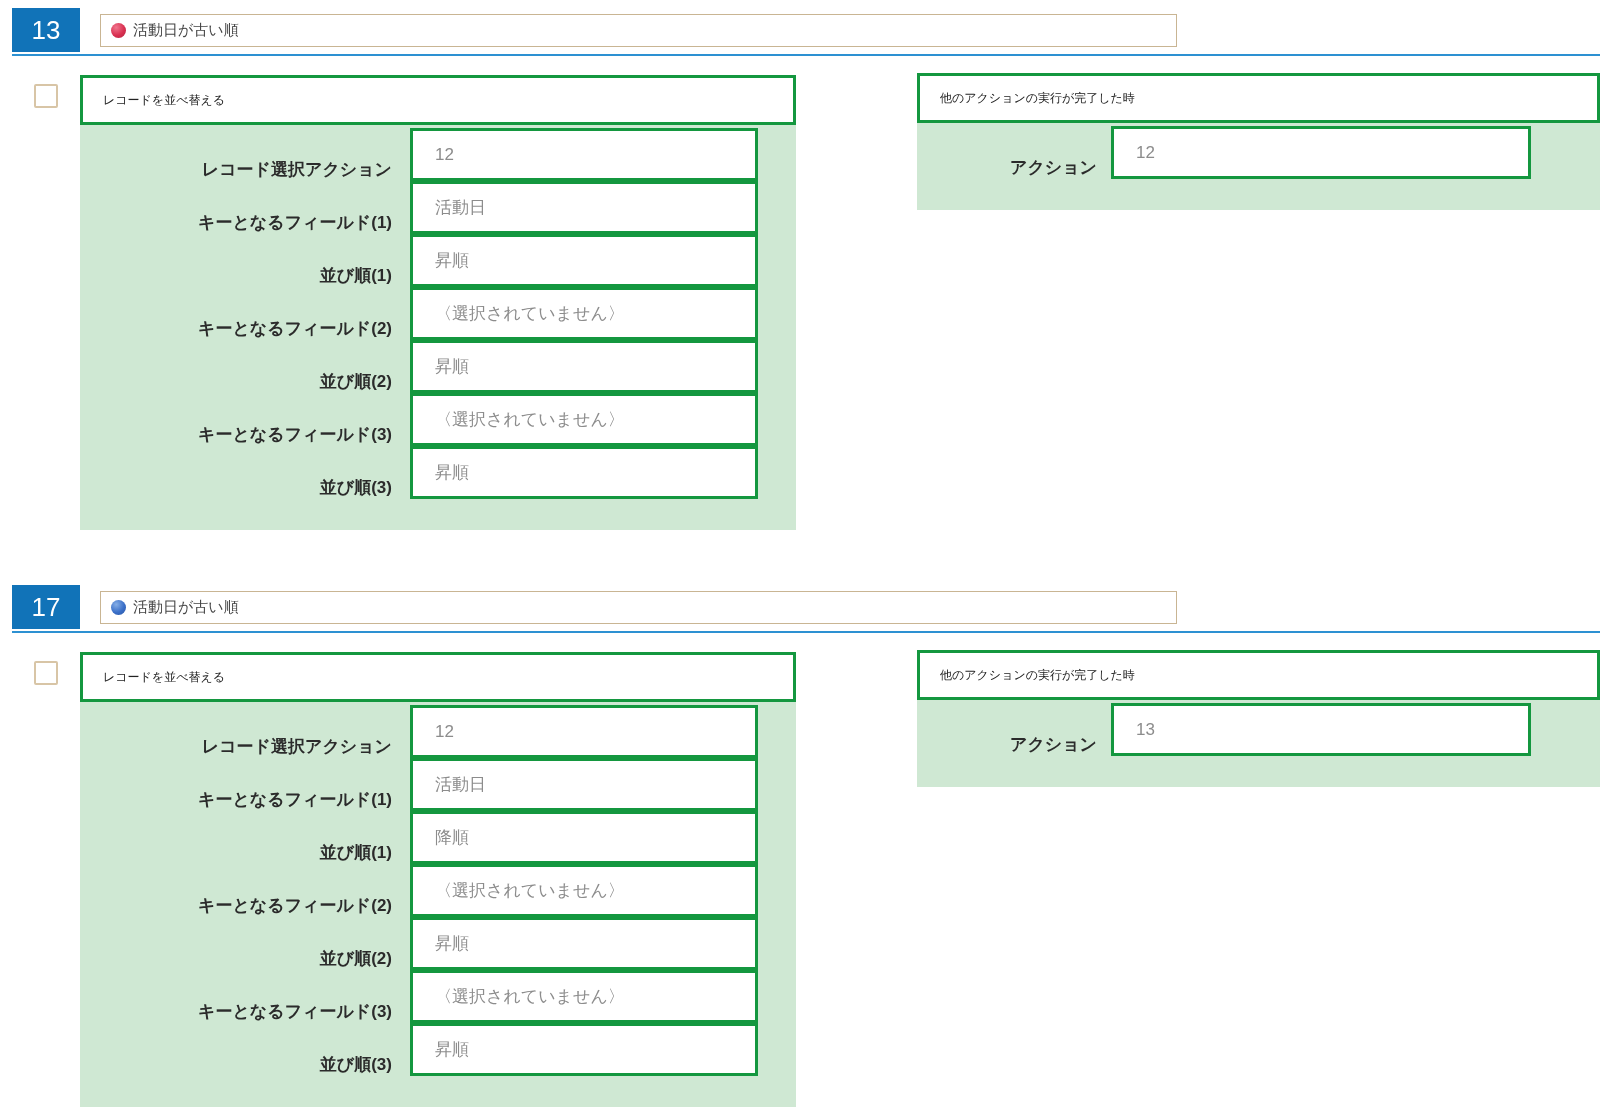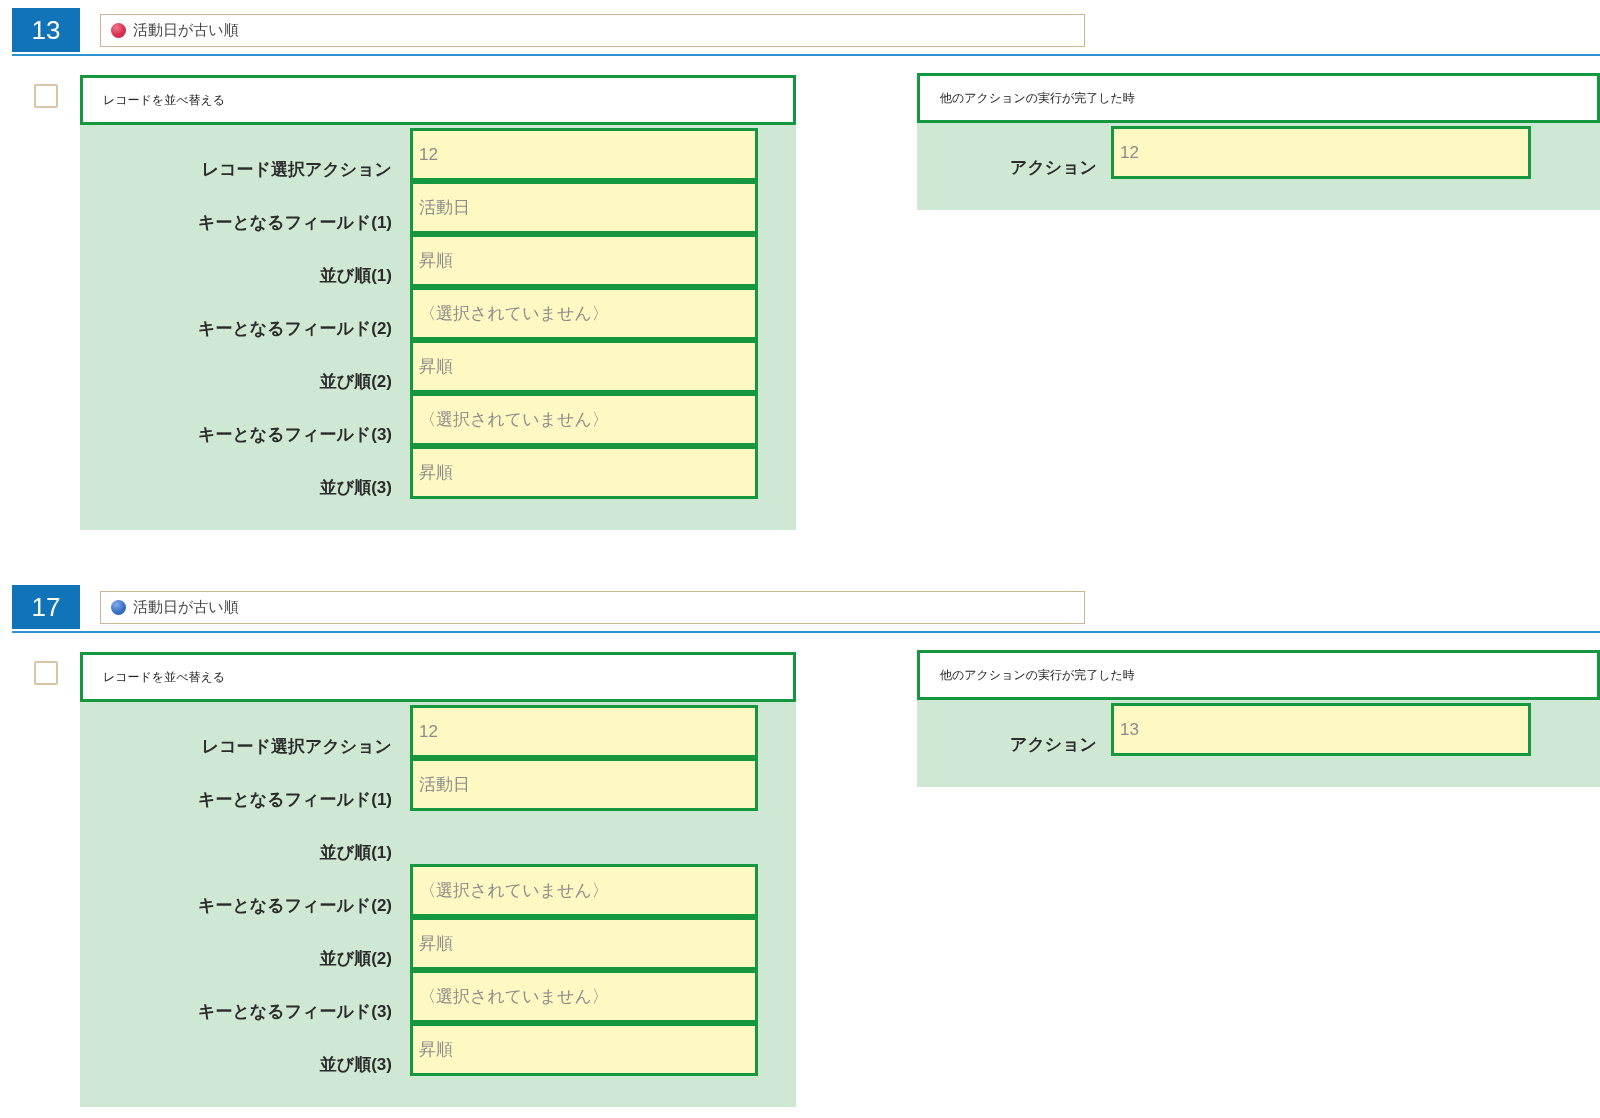--- a/index.html
+++ b/index.html
@@ -11,21 +11,21 @@
   .section--13 { top:0; }
   .section--14 { top:577px; }
 
   .num-badge {
     position:absolute; left:0; top:8px; width:68px; height:44px;
     background:#1173b8; color:#ffffff; font-size:26px;
     display:flex; align-items:center; justify-content:center;
   }
 
   .header-input {
-    position:absolute; left:88px; top:14px; width:985px; height:33px;
+    position:absolute; left:88px; top:14px; width:1077px; height:33px;
     background:#fff; border:1px solid #c9b593;
     display:flex; align-items:center; padding:0 10px; gap:7px;
   }
   .dot { width:15px; height:15px; border-radius:50%; flex:0 0 15px; }
   .dot--red  { background:radial-gradient(circle at 35% 30%, #f0758d, #d93050 55%, #b02340); }
   .dot--blue { background:radial-gradient(circle at 35% 30%, #85aee6, #3a6fc8 55%, #2a55a2); }
   .header-input .txt { font-size:15px; color:#444444; white-space:nowrap; }
 
   .divider { position:absolute; left:0; top:54px; width:1600px; height:2px; background:#2d91d2; }
 
@@ -48,22 +48,22 @@
   .field-row { display:flex; align-items:flex-end; height:38px; margin-bottom:15px; }
   .field-row:last-child { margin-bottom:12px; }
   .field-label {
     font-weight:bold; font-size:17px; color:#2b2b2b;
     text-align:right; white-space:nowrap;
   }
   .panel--sort .field-label    { flex:0 0 312px; }
   .panel--trigger .field-label { flex:0 0 180px; }
 
   .field-input {
-    height:53px; border:3px solid #14973f; background:#fef9c3;
-    display:flex; align-items:center; padding-left:6px;
+    height:53px; border:3px solid #14973f; background:#ffffff;
+    display:flex; align-items:center; padding-left:22px;
     font-size:17px; color:#8c8c8c; white-space:nowrap; overflow:hidden;
   }
   .panel--sort .field-input    { width:348px; margin-left:18px; }
   .panel--trigger .field-input { width:420px; margin-left:14px; }
 </style>
 </head>
 <body>
 
 <div class="canvas">
 
@@ -142,20 +142,21 @@
         <div class="field-row">
           <div class="field-label">レコード選択アクション</div>
           <div class="field-input">12</div>
         </div>
         <div class="field-row">
           <div class="field-label">キーとなるフィールド(1)</div>
           <div class="field-input">活動日</div>
         </div>
         <div class="field-row">
           <div class="field-label">並び順(1)</div>
+          <div class="field-input">降順</div>
         </div>
         <div class="field-row">
           <div class="field-label">キーとなるフィールド(2)</div>
           <div class="field-input">〈選択されていません〉</div>
         </div>
         <div class="field-row">
           <div class="field-label">並び順(2)</div>
           <div class="field-input">昇順</div>
         </div>
         <div class="field-row">

